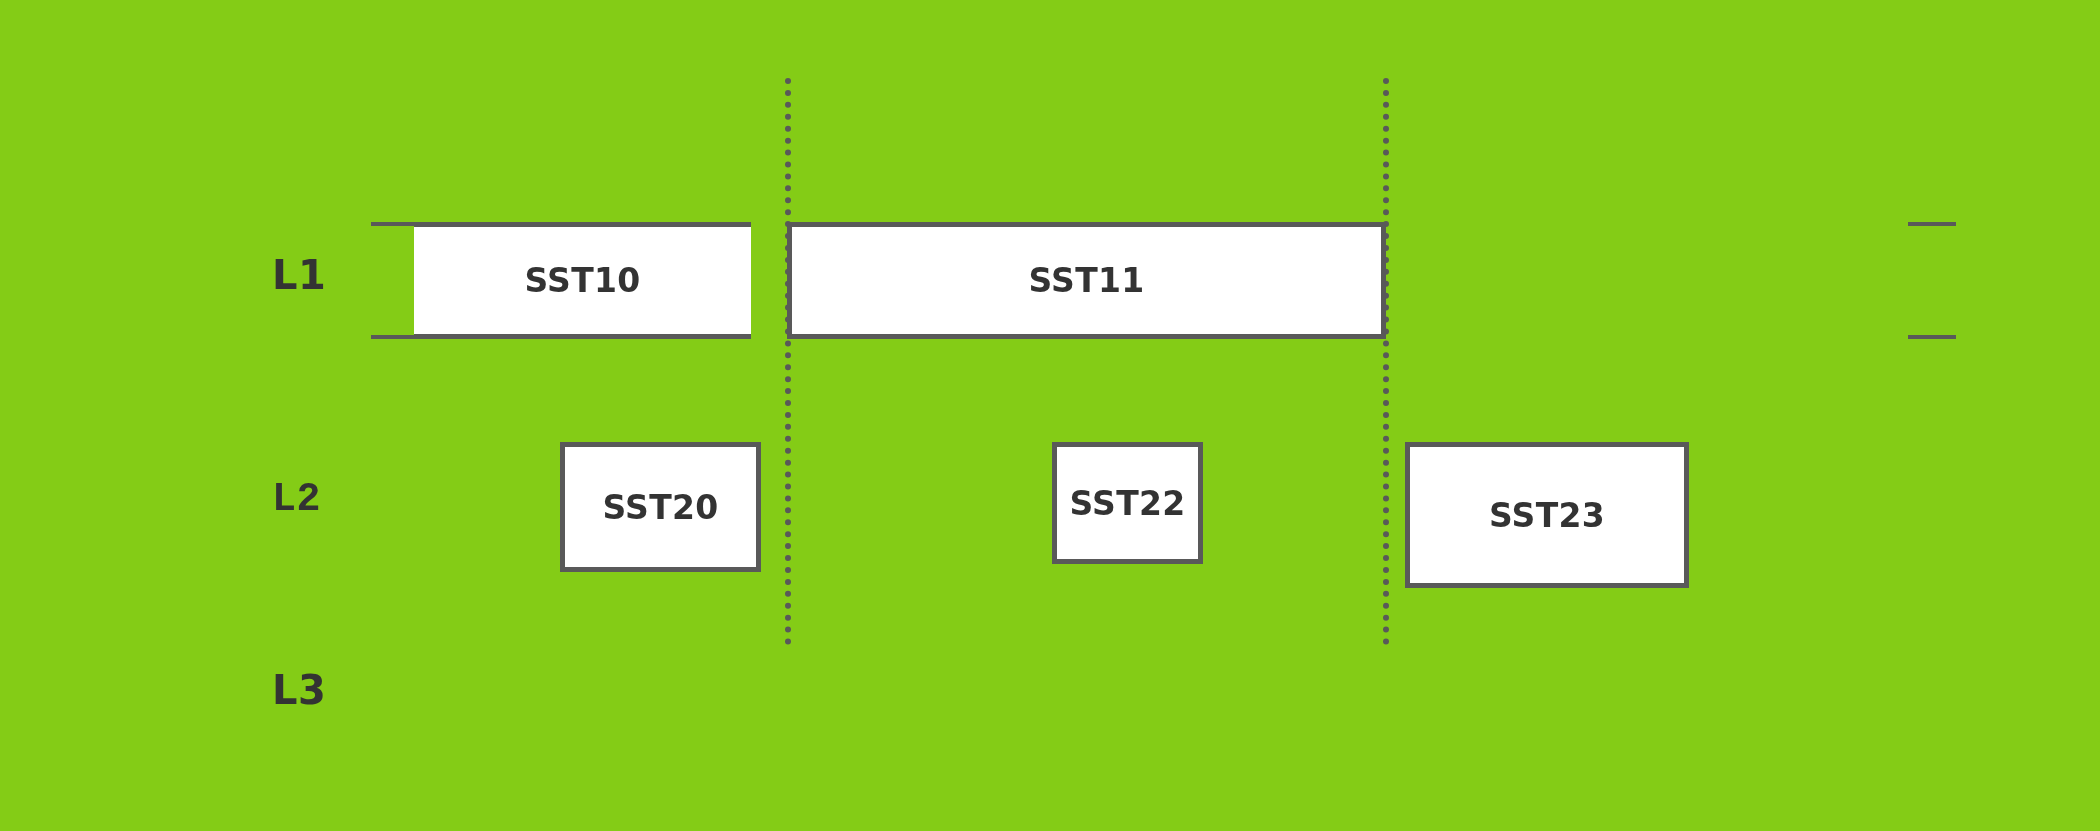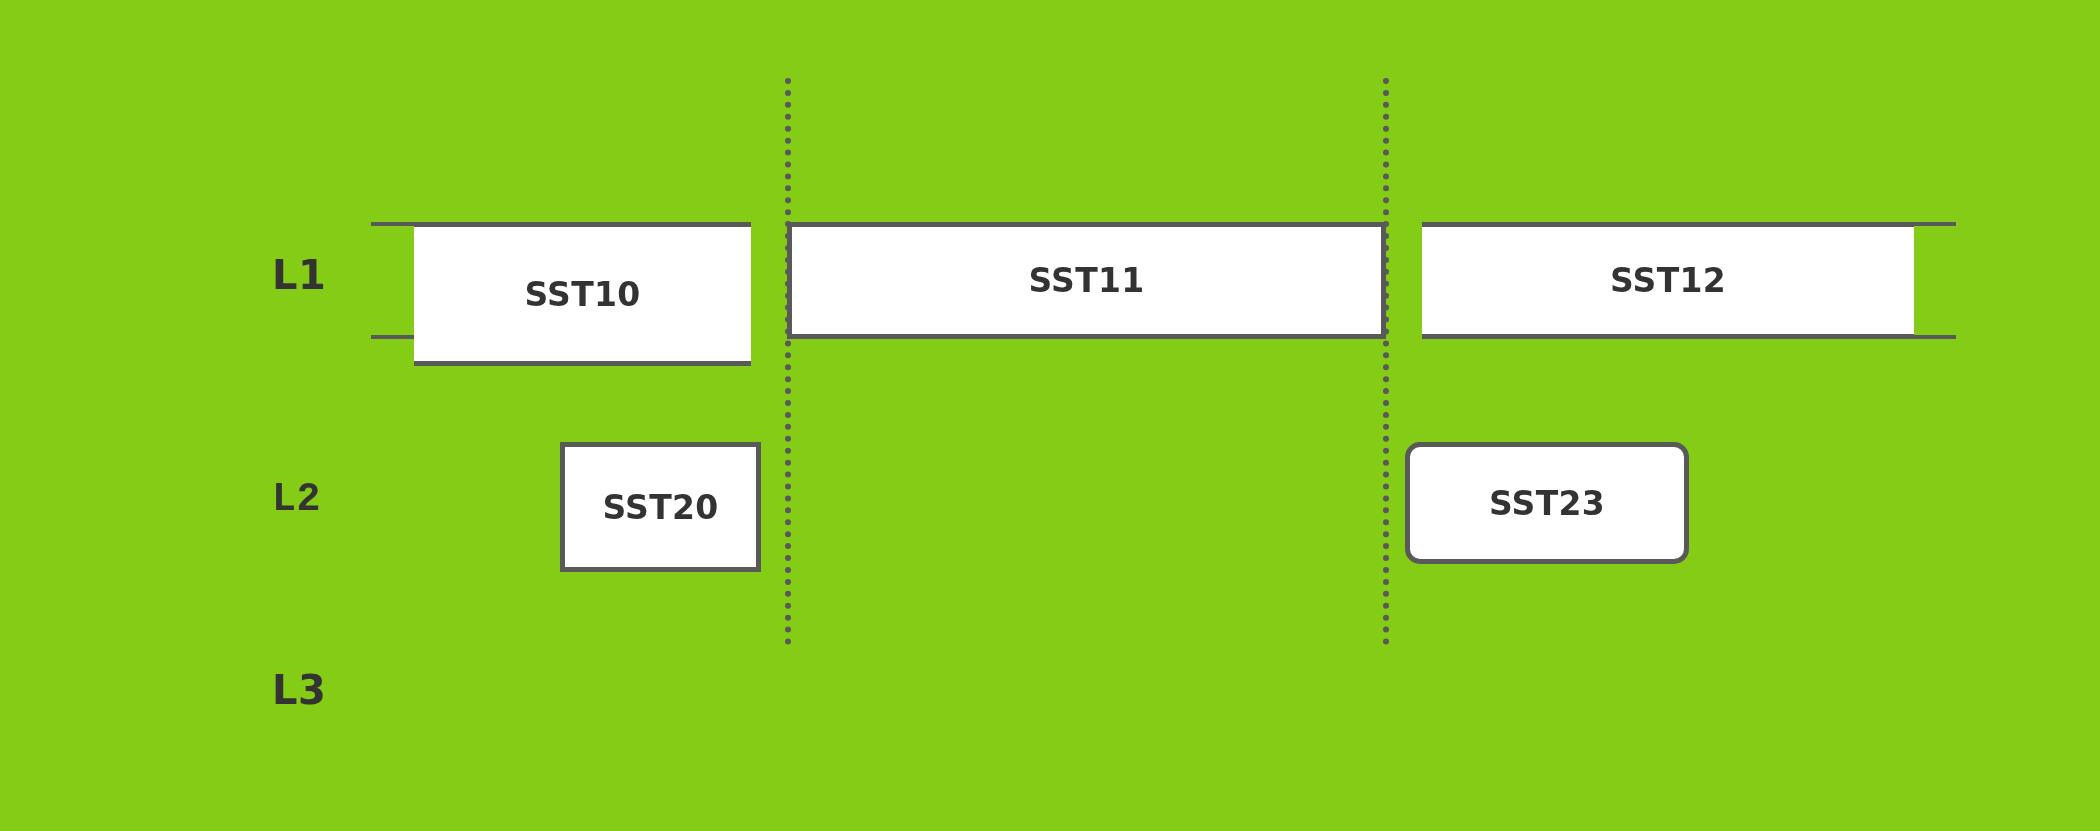--- a/index.html
+++ b/index.html
@@ -77,30 +77,30 @@
 
   <div class="run-line" id="runline-0" style="left: 371px; top: 222px; width: 48px;"></div>
   <div class="run-line" id="runline-1" style="left: 371px; top: 335px; width: 48px;"></div>
   <div class="run-line" id="runline-2" style="left: 1908px; top: 222px; width: 48px;"></div>
   <div class="run-line" id="runline-3" style="left: 1908px; top: 335px; width: 48px;"></div>
 
   <div class="level-label" id="levellabel-0" style="left: 272px; top: 275px;">L1</div>
   <div class="level-label" id="levellabel-1" style="left: 272px; top: 500px; font-family: Liberation Mono, monospace;">L2</div>
   <div class="level-label" id="levellabel-2" style="left: 272px; top: 690px;">L3</div>
 
-  <div class="sst-box no-side-borders" id="l1box-0" style="left: 414px; top: 222px; width: 337px; height: 144px;">
+  <div class="sst-box no-side-borders" id="l1box-0" style="left: 414px; top: 222px; width: 337px; height: 117px;">
     <span class="sst-label">SST10</span>
   </div>
   <div class="sst-box" id="l1box-1" style="left: 787px; top: 222px; width: 599px; height: 117px; align-items: center;">
     <span class="sst-label">SST11</span>
   </div>
-  <div class="sst-box no-side-borders" id="l1box-2" style="left: 1422px; top: 222px; width: 492px; height: 117px;">
-    <span class="sst-label">SST12</span>
-  </div>
 
   <div class="sst-box" id="l2box-0" style="left: 560px; top: 442px; width: 201px; height: 130px;">
     <span class="sst-label">SST20</span>
   </div>
-  <div class="sst-box" id="l2box-3" style="left: 1405px; top: 442px; width: 284px; height: 122px; border-radius: 15px;">
+  <div class="sst-box" id="l2box-2" style="left: 1052px; top: 442px; width: 151px; height: 122px;">
+    <span class="sst-label">SST22</span>
+  </div>
+  <div class="sst-box" id="l2box-3" style="left: 1405px; top: 442px; width: 284px; height: 146px;">
     <span class="sst-label">SST23</span>
   </div>
 
 </div>
 
 </body></html>

